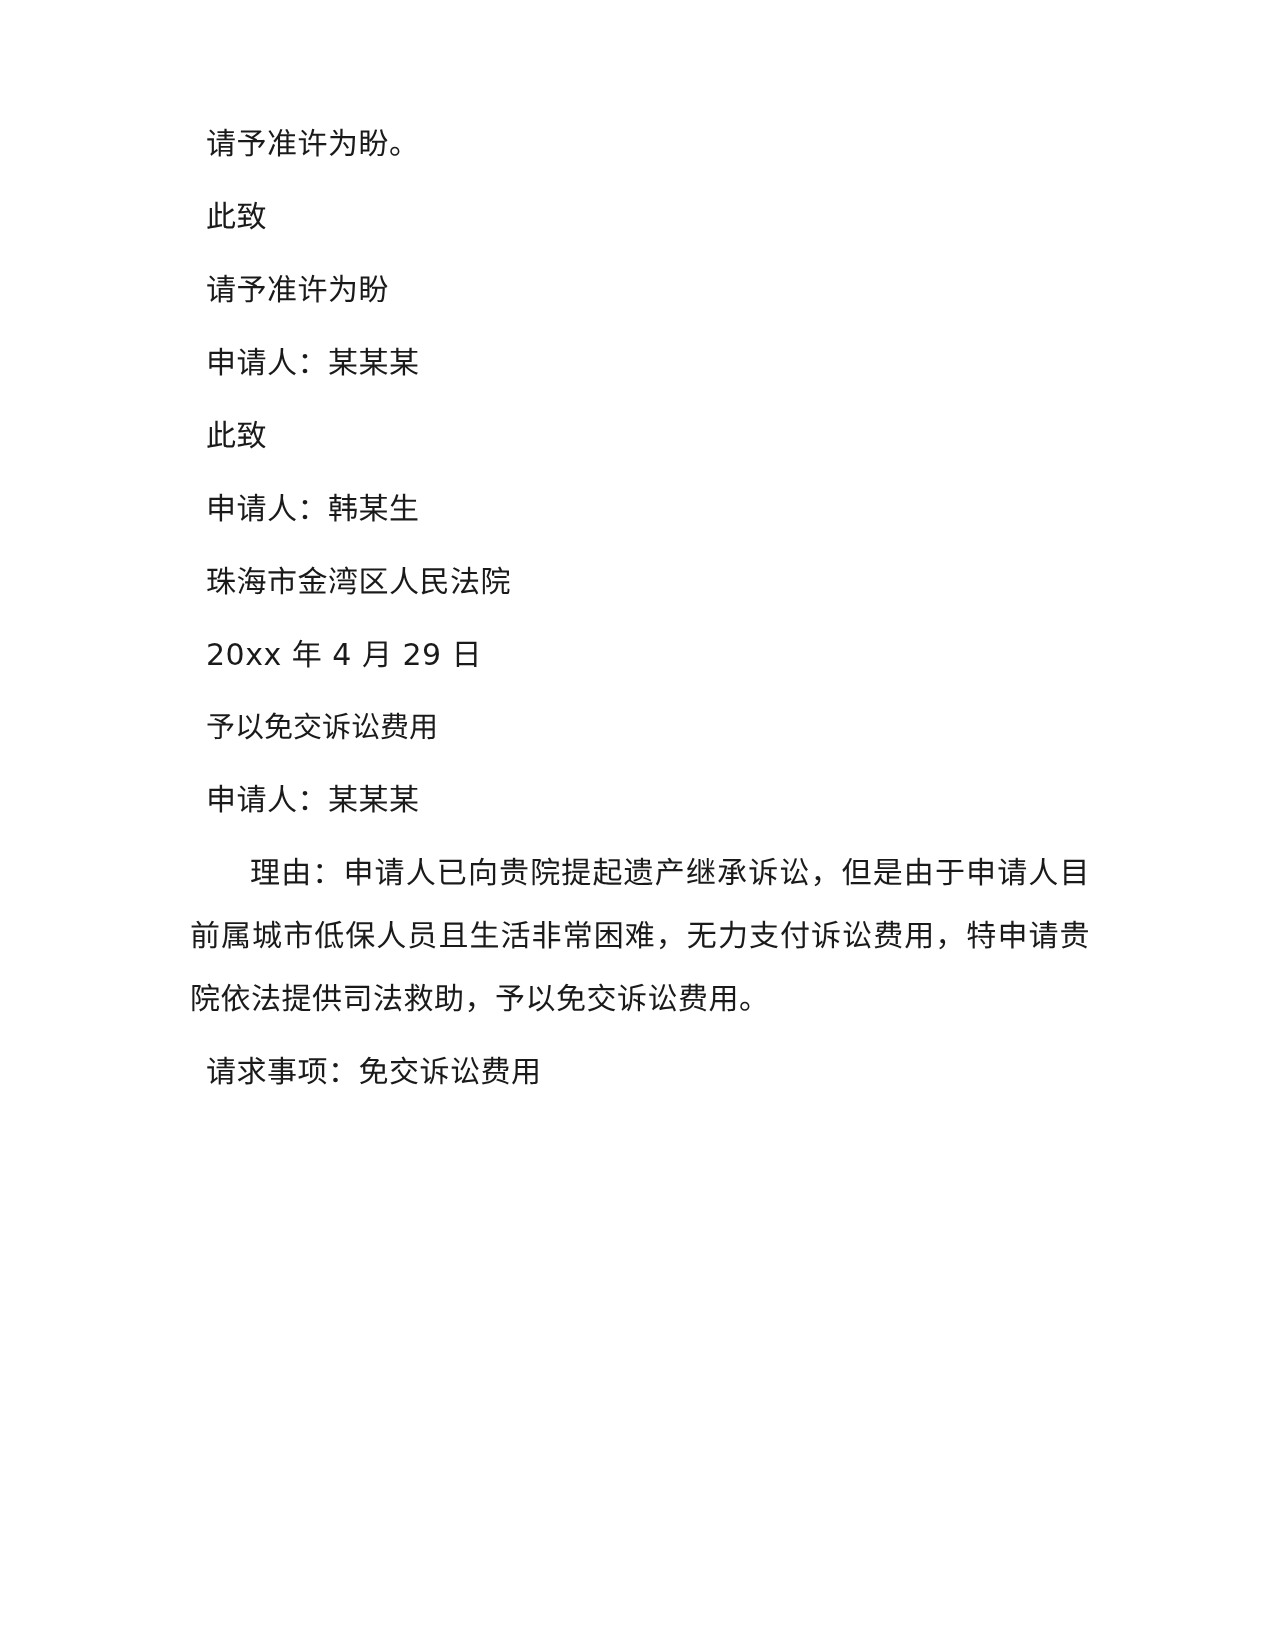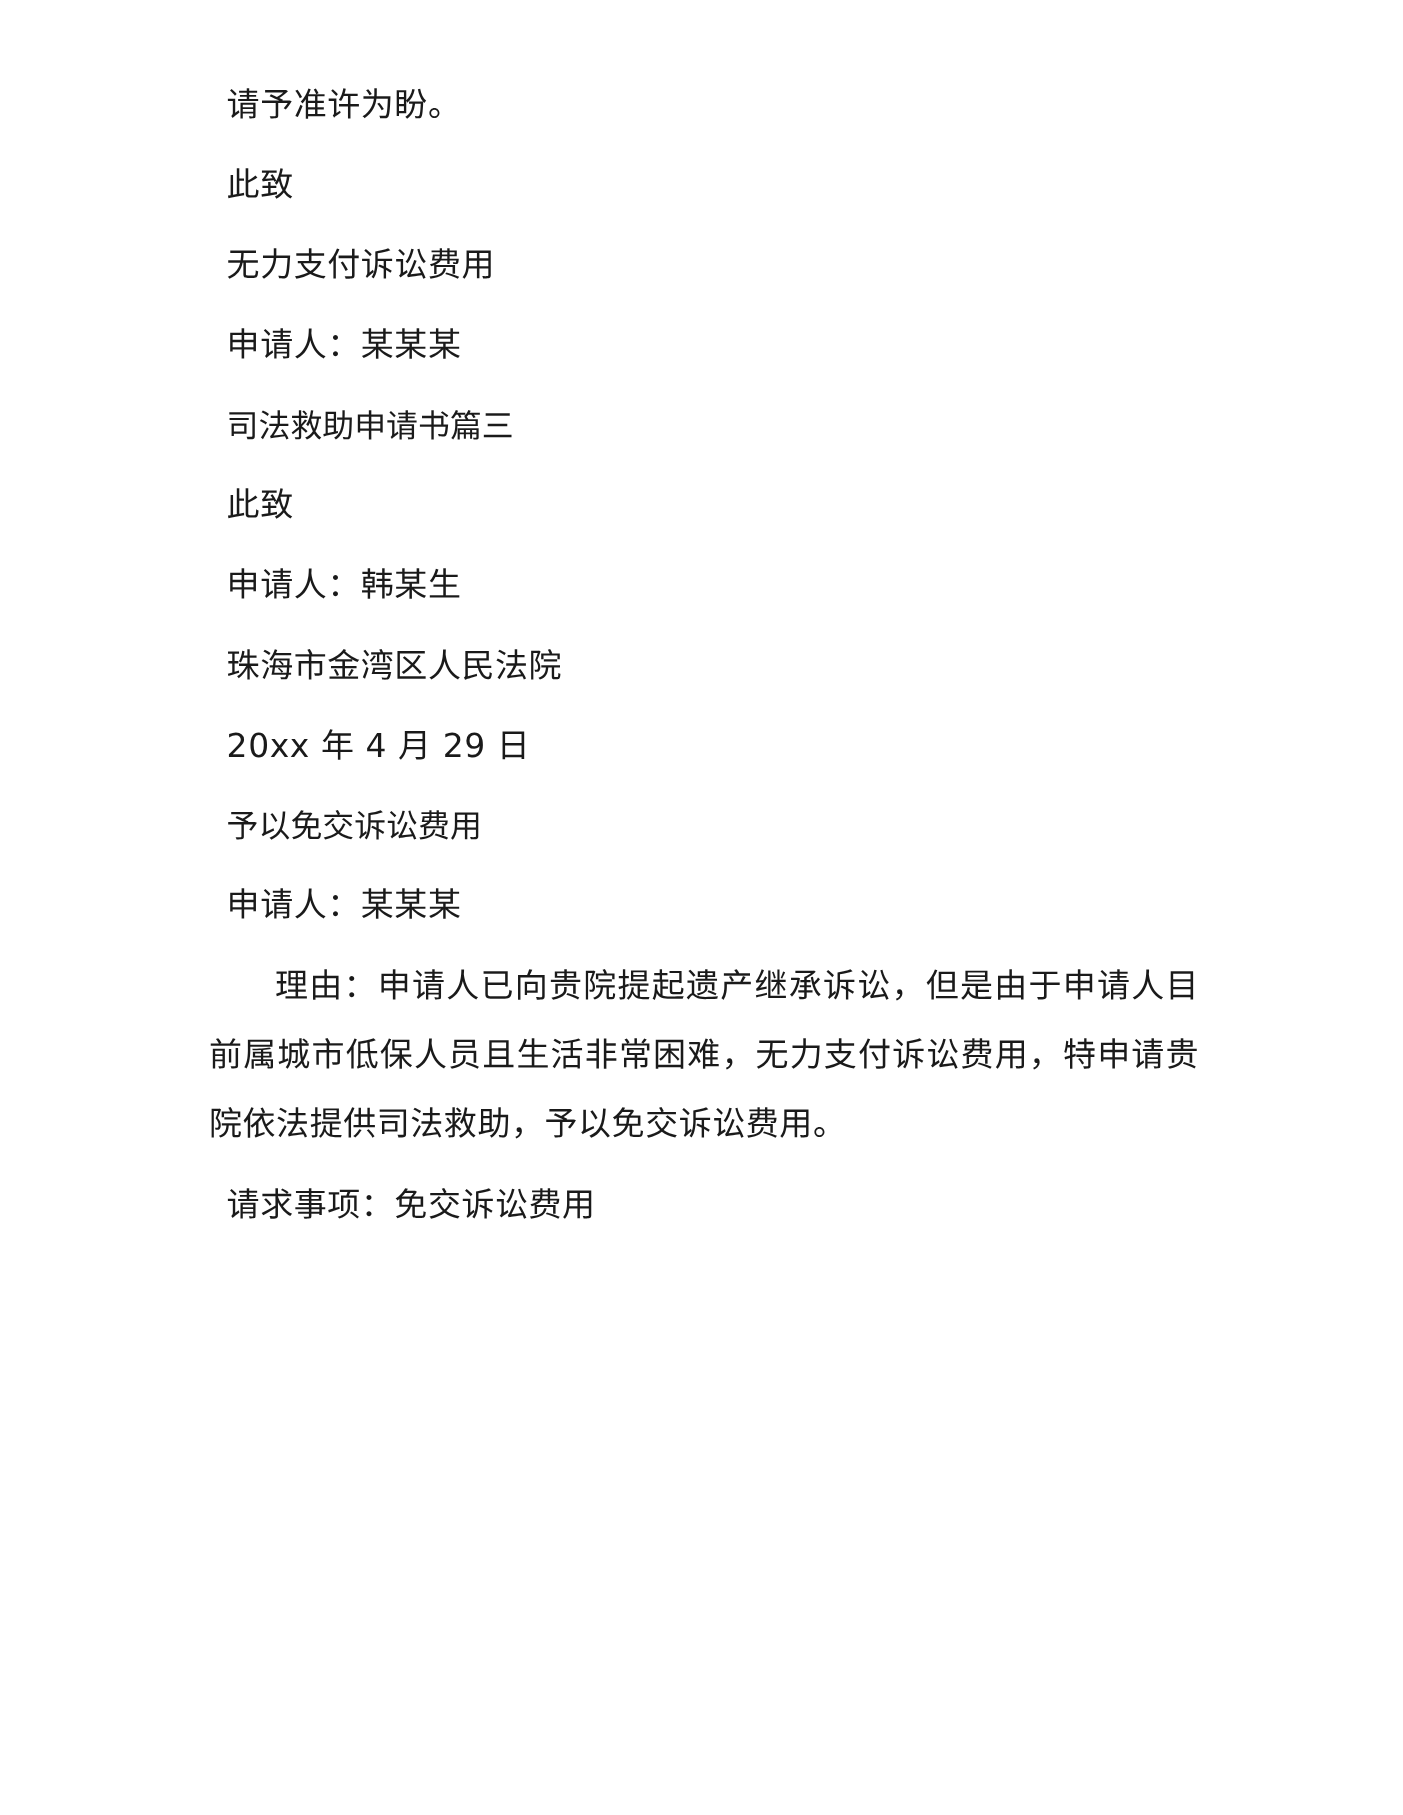--- a/index.html
+++ b/index.html
@@ -11,21 +11,21 @@
     width: 1275px;
     height: 1650px;
     font-family: "DejaVu Sans", "Liberation Sans", sans-serif;
     color: #000000;
   }
   .page {
     position: relative;
     width: 1275px;
     height: 1650px;
     box-sizing: border-box;
-    padding: 64px 185px 120px 190px;
+    padding: 112px 185px 120px 190px;
     background: #ffffff;
   }
   .doc-body {
     width: 900px;
   }
   .para {
     font-size: 30px;
     line-height: 63px;
     letter-spacing: 0.5px;
     margin: 0 0 10px 0;
@@ -54,26 +54,25 @@
 </head>
 <body>
 
 <div class="page">
   <div class="doc-body">
 
     <p class="para indent-small">请予准许为盼。</p>
 
     <p class="para indent-small">此致</p>
 
-    <p class="para indent-small">无力支付诉讼费用</p>
+    <p class="para indent-small">请予准许为盼</p>
 
     <p class="para indent-small">申请人：某某某</p>
 
 
-    <p class="heading">司法救助申请书篇三</p>
 
 
     <p class="para indent-small">此致</p>
 
     <p class="para indent-small">申请人：韩某生</p>
 
     <p class="para indent-small">珠海市金湾区人民法院</p>
 
     <p class="para indent-small">20xx 年 4 月 29 日</p>
 

